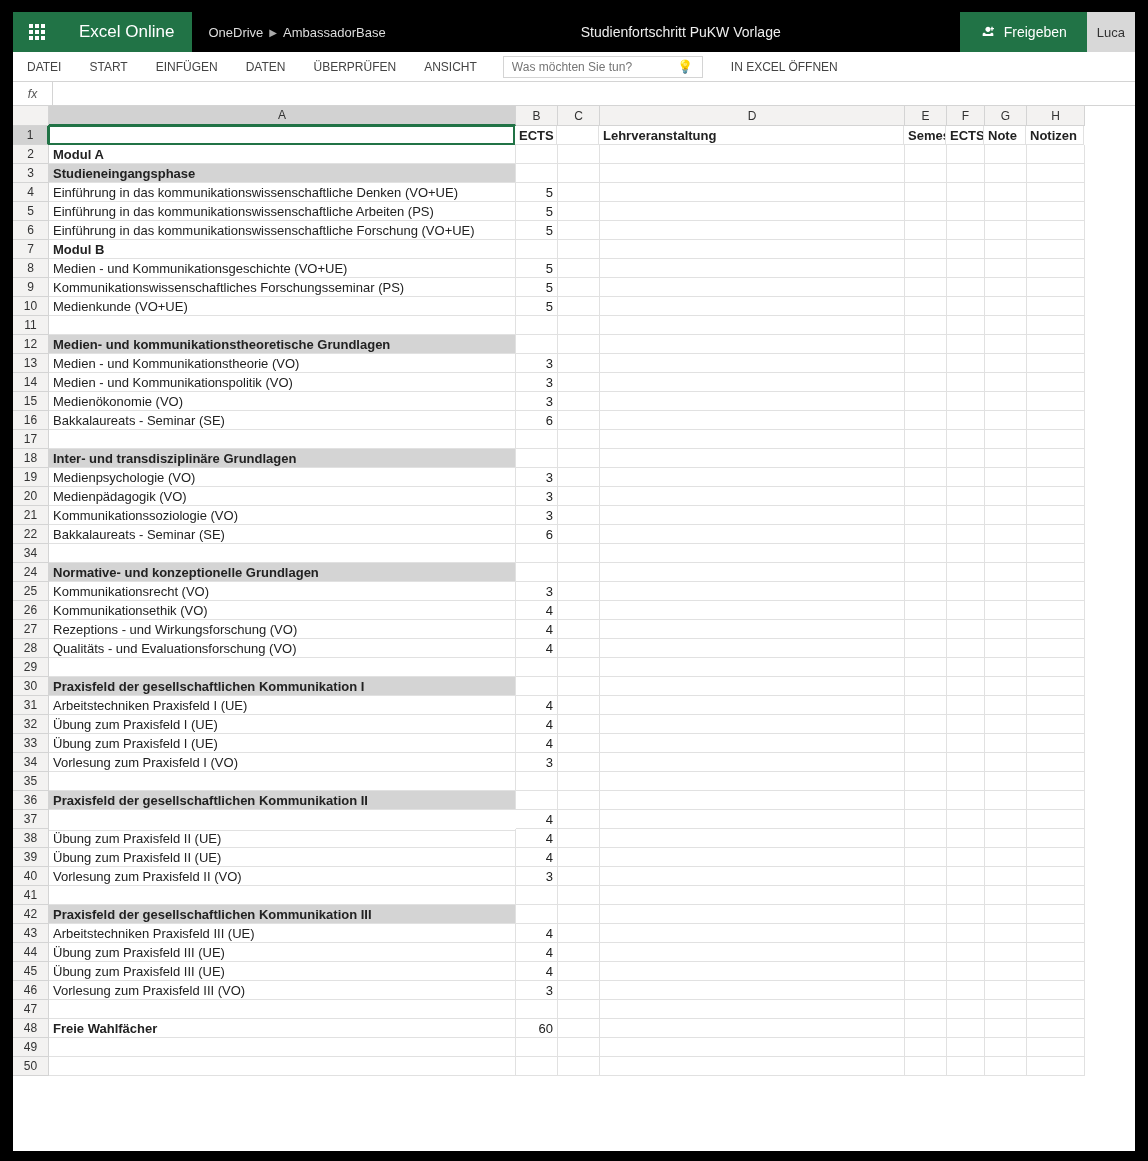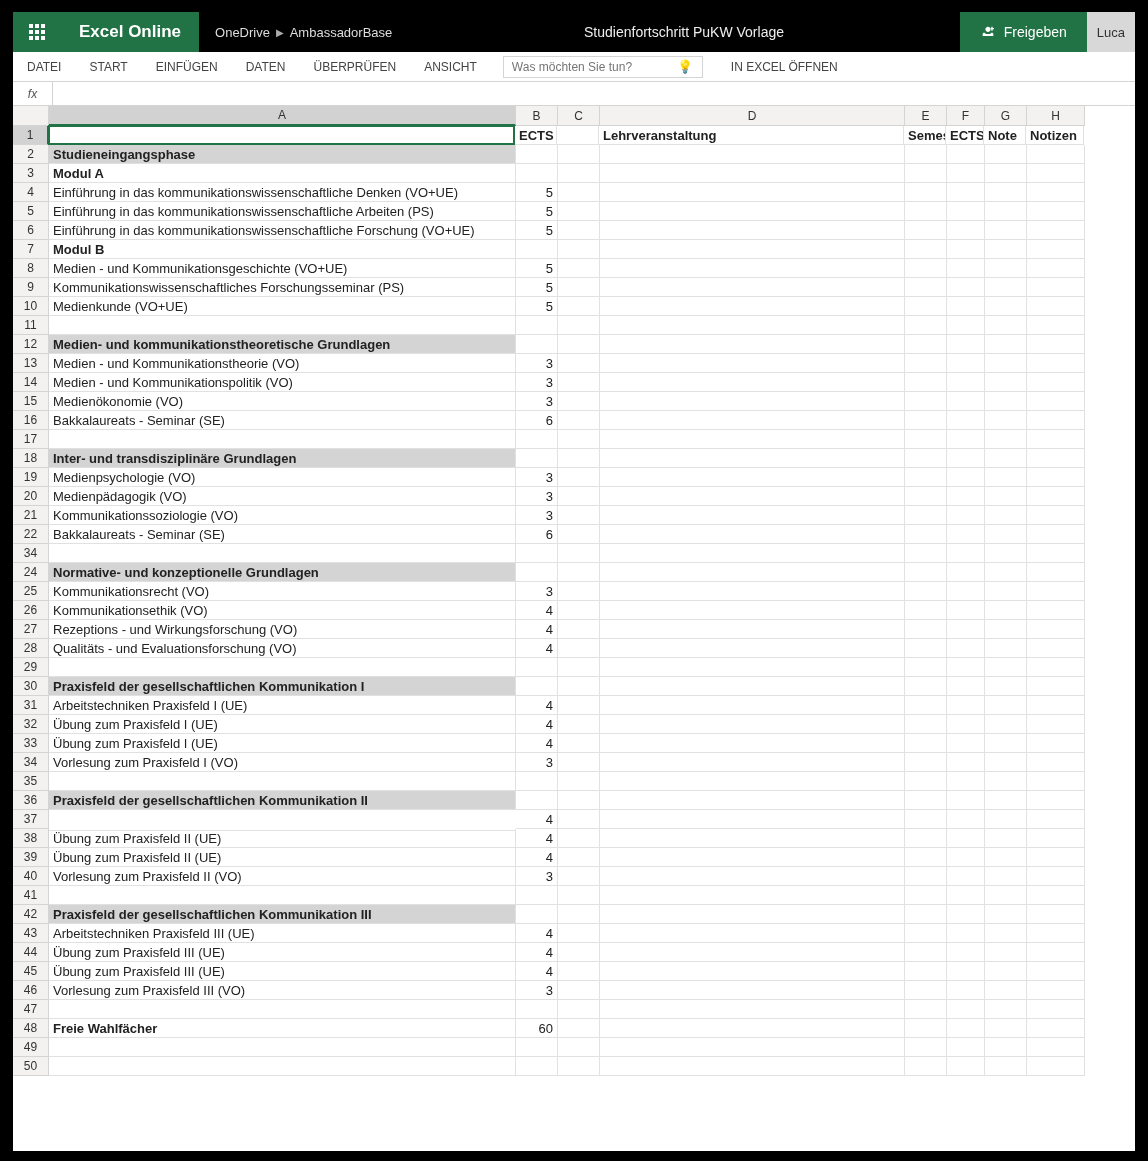--- a/index.html
+++ b/index.html
@@ -2,21 +2,21 @@
 <html><head>
 <meta charset="utf-8">
 <style>
 *{box-sizing:border-box;margin:0;padding:0;}
 body{font-family:"Segoe UI",Arial,sans-serif;font-size:13px;background:#000;overflow:hidden;width:1148px;height:1161px;position:relative;}
 .window{position:absolute;top:12px;left:13px;width:1122px;height:1139px;background:#fff;}
 .topbar{height:40px;background:#000;display:flex;align-items:center;color:#fff;}
 .waffle{width:48px;height:40px;background:#217346;display:flex;align-items:center;justify-content:center;cursor:pointer;}
 .waffle-grid{display:grid;grid-template-columns:repeat(3,4px);grid-template-rows:repeat(3,4px);gap:2px;}
 .waffle-grid span{background:#fff;width:4px;height:4px;}
-.brand{background:#217346;height:40px;display:flex;align-items:center;padding:0 18px;font-size:17px;font-weight:700;}
+.brand{background:#217346;height:40px;display:flex;align-items:center;padding:0 18px;font-size:17px;font-weight:400;}
 .breadcrumb{display:flex;align-items:center;padding:0 16px;color:#ddd;font-size:13px;}
 .breadcrumb .sep{margin:0 6px;color:#aaa;font-size:10px;}
 .doctitle{flex:1;text-align:center;font-size:14px;color:#eee;}
 .share-btn{background:#217346;height:40px;display:flex;align-items:center;padding:0 20px;cursor:pointer;font-size:14px;gap:8px;}
 .share-btn svg{width:16px;height:16px;fill:#fff;}
 .user{background:#d8d8d8;height:40px;display:flex;align-items:center;padding:0 10px;color:#333;font-size:13px;min-width:35px;}
 .ribbon{height:30px;background:#fff;border-bottom:1px solid #d4d4d4;display:flex;align-items:center;}
 .ribbon-tab{padding:12px 14px;height:30px;display:flex;align-items:center;font-size:12px;color:#444;cursor:pointer;}
 .tell-me{display:flex;align-items:center;height:22px;border:1px solid #d4d4d4;margin-left:12px;padding:0 8px;width:200px;justify-content:space-between;}
 .tell-me input{border:none;outline:none;font-size:12px;width:160px;color:#444;}
@@ -163,31 +163,31 @@
           <div class="cell selected" style="width: 467px;"></div>
           <div class="cell bold" style="width: 42px;">ECTS</div>
           <div class="cell" style="width: 42px;"></div>
           <div class="cell bold" style="width: 305px;">Lehrveranstaltung</div>
           <div class="cell bold" style="width: 42px;">Semest</div>
           <div class="cell bold" style="width: 38px;">ECTS</div>
           <div class="cell bold" style="width: 42px;">Note</div>
           <div class="cell bold" style="width: 58px;">Notizen</div>
         </div>
         <div class="row">
+          <div class="cell bold" style="width: 467px;">Modul A</div>
+          <div class="cell" style="width: 42px;"></div>
+          <div class="cell" style="width: 42px;"></div>
+          <div class="cell" style="width: 305px;"></div>
+          <div class="cell" style="width: 42px;"></div>
+          <div class="cell" style="width: 38px;"></div>
+          <div class="cell" style="width: 42px;"></div>
+          <div class="cell" style="width: 58px;"></div>
+        </div>
+        <div class="row">
           <div class="cell shade" style="width: 467px;">Studieneingangsphase</div>
-          <div class="cell" style="width: 42px;"></div>
-          <div class="cell" style="width: 42px;"></div>
-          <div class="cell" style="width: 305px;"></div>
-          <div class="cell" style="width: 42px;"></div>
-          <div class="cell" style="width: 38px;"></div>
-          <div class="cell" style="width: 42px;"></div>
-          <div class="cell" style="width: 58px;"></div>
-        </div>
-        <div class="row">
-          <div class="cell bold" style="width: 467px;">Modul A</div>
           <div class="cell" style="width: 42px;"></div>
           <div class="cell" style="width: 42px;"></div>
           <div class="cell" style="width: 305px;"></div>
           <div class="cell" style="width: 42px;"></div>
           <div class="cell" style="width: 38px;"></div>
           <div class="cell" style="width: 42px;"></div>
           <div class="cell" style="width: 58px;"></div>
         </div>
         <div class="row">
           <div class="cell" style="width: 467px;">Einführung in das kommunikationswissenschaftliche Denken (VO+UE)</div>

